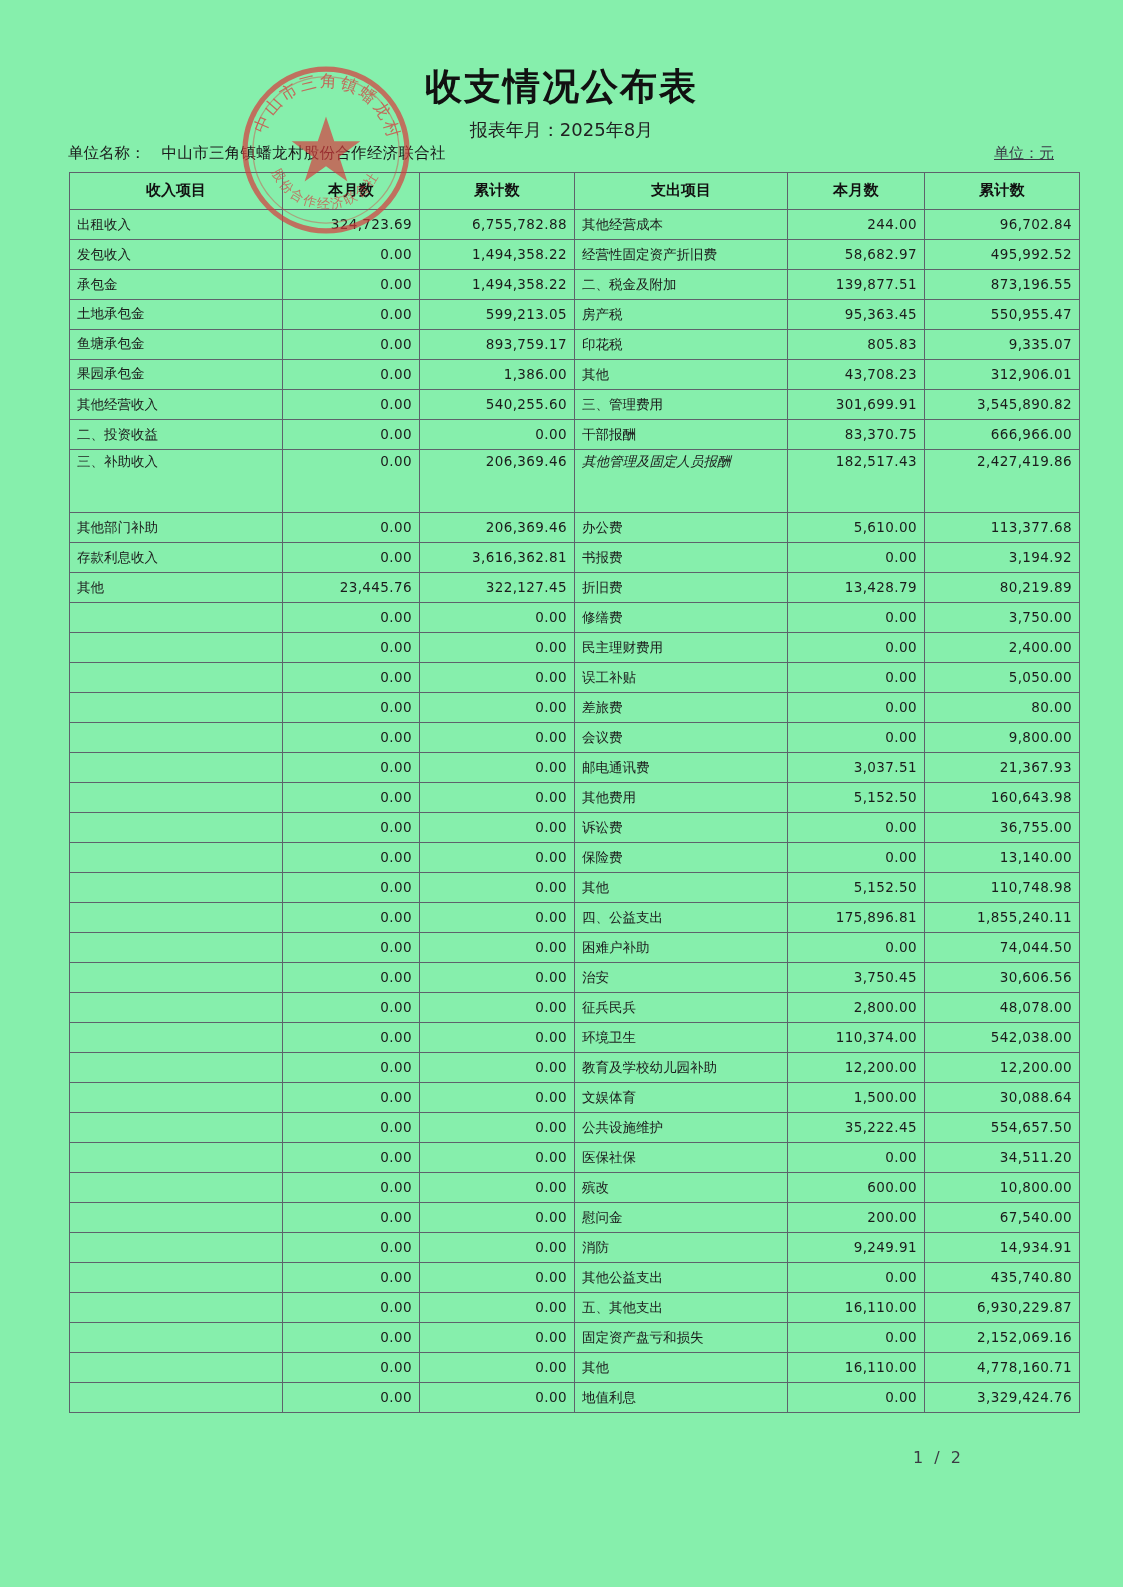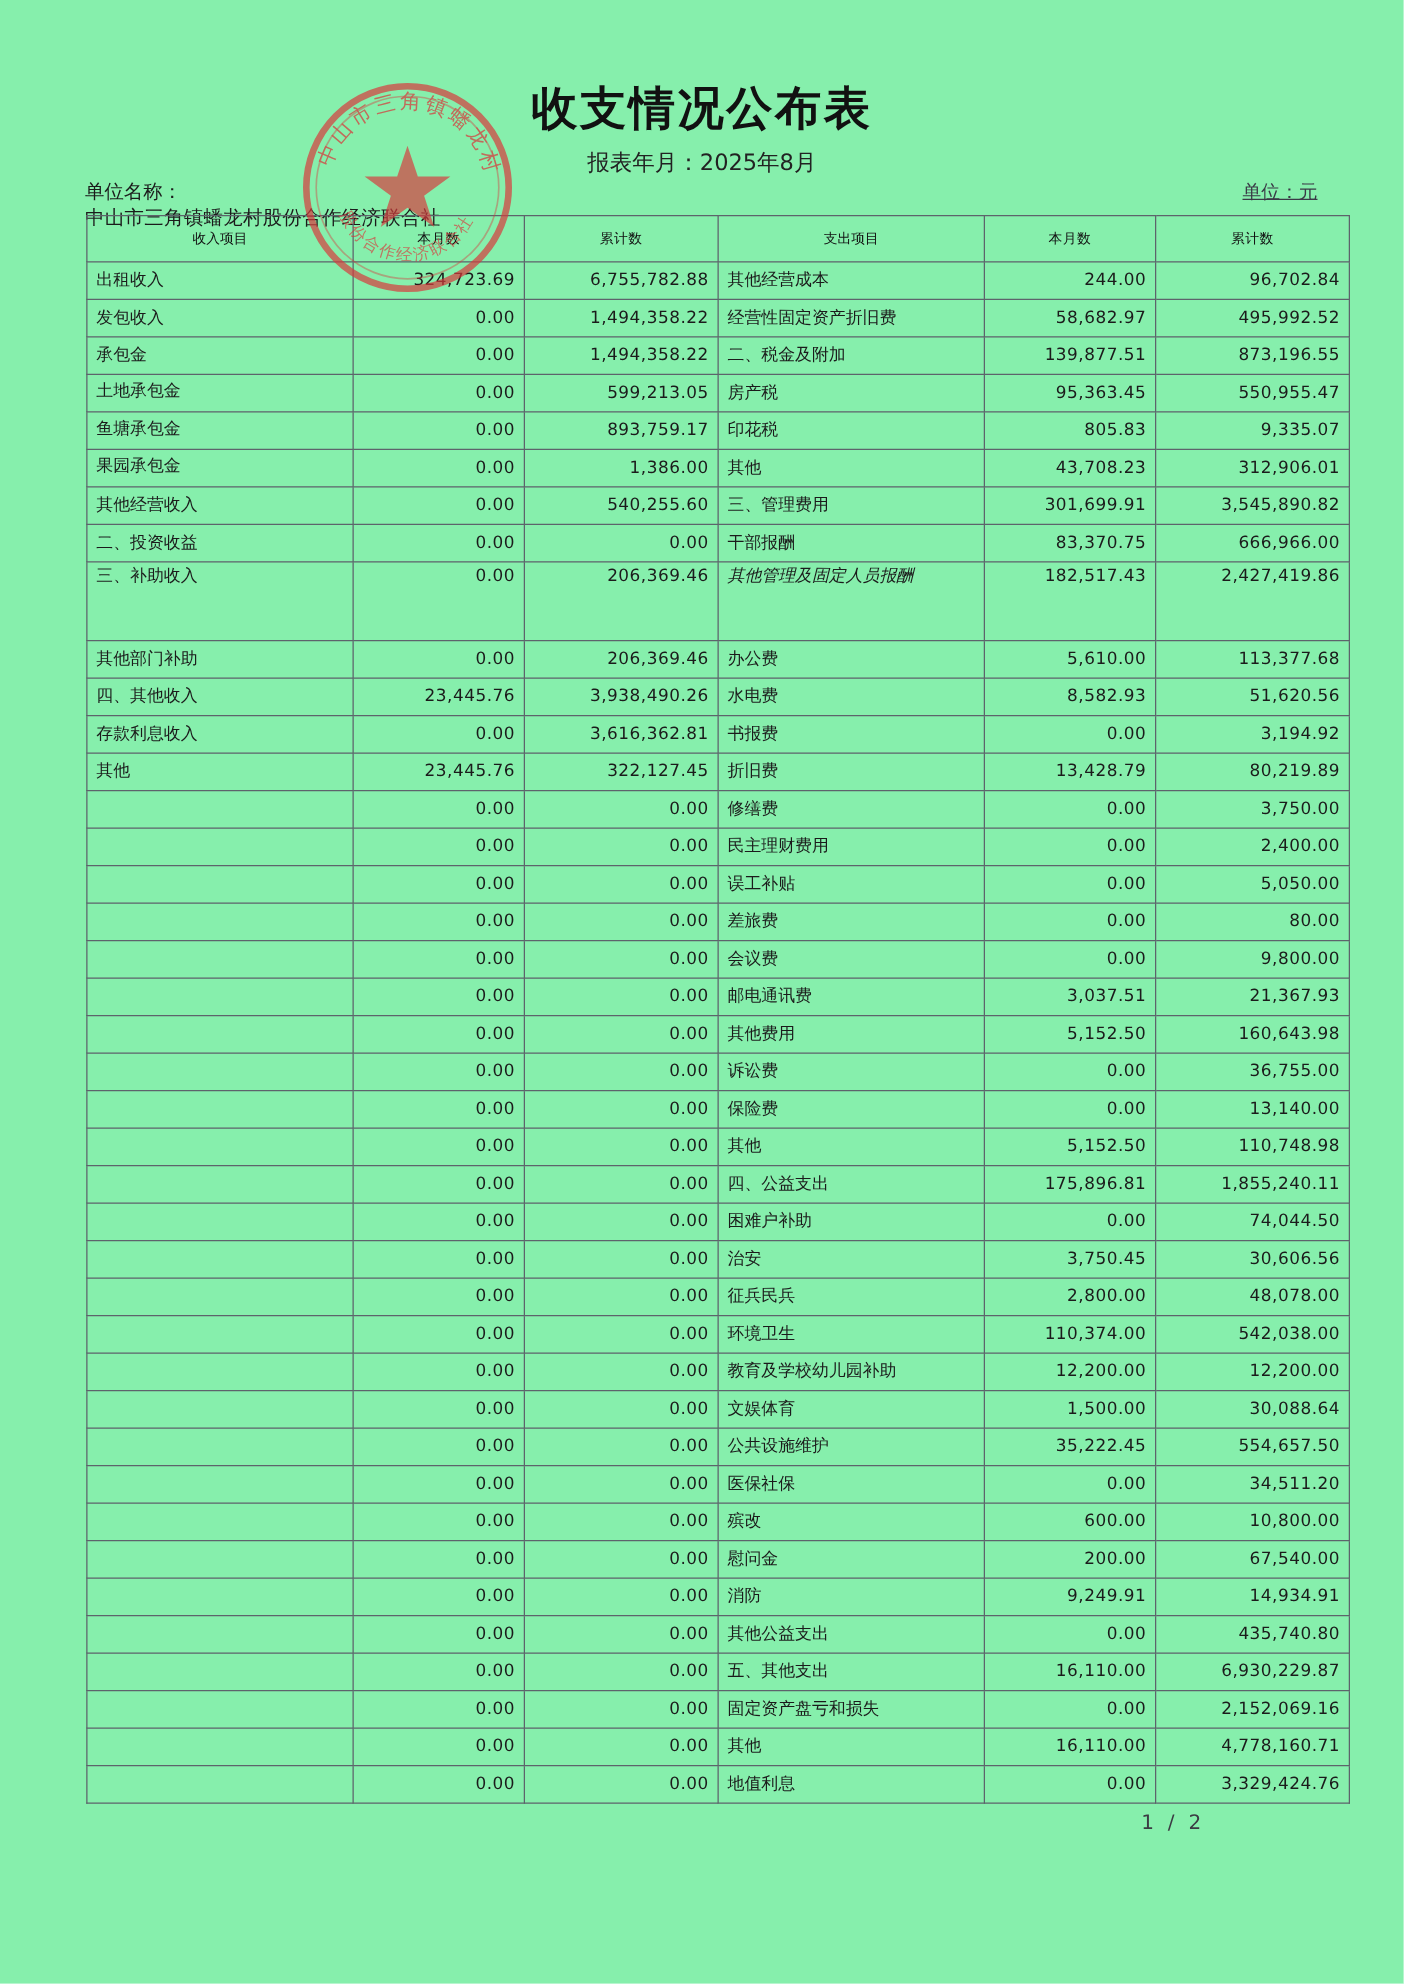--- a/index.html
+++ b/index.html
@@ -49,21 +49,21 @@
     position: absolute;
     top: 143px;
     left: 68px;
     width: 986px;
     display: flex;
     justify-content: space-between;
     align-items: baseline;
     font-size: 15.5px;
     color: #1b1b1b;
   }
-  .meta-left { display: flex; align-items: baseline; flex-direction: column; }
+  .meta-left { display: flex; align-items: baseline; }
   .meta-label { margin-right: 16px; }
   .meta-value { letter-spacing: 0.3px; }
   .meta-right { font-size: 15px; color: #3a3a46; text-decoration: underline; }
 
   
   .seal {
     position: absolute;
     left: 238px;
     top: 62px;
     width: 176px;
@@ -86,22 +86,22 @@
   .sheet th, .sheet td {
     border: 1px solid #5d636b;
     padding: 0 7px;
     height: 29px;
     line-height: 1.15;
     vertical-align: middle;
     background: transparent;
   }
   .sheet th {
     text-align: center;
-    font-weight: normal;
-    font-size: 11px;
+    font-weight: bold;
+    font-size: 15px;
     height: 36px;
     color: #111;
   }
   .c-item   { width: 198px; text-align: left; }
   .c-month  { width: 122px; text-align: right; font-size: 13.5px; letter-spacing: 0.4px; }
   .c-accum  { width: 140px; text-align: right; font-size: 13.5px; letter-spacing: 0.4px; }
 
   .lv0 { padding-left: 4px; }
   .lv1 { padding-left: 26px; }
   .lv2 { padding-left: 42px; }
@@ -244,28 +244,20 @@
         </tr>
         <tr>
           <td class="c-item lv1">其他部门补助</td>
           <td class="c-month num">0.00</td>
           <td class="c-accum num">206,369.46</td>
           <td class="c-item lv1">办公费</td>
           <td class="c-month num">5,610.00</td>
           <td class="c-accum num">113,377.68</td>
         </tr>
         <tr>
-          <td class="c-item lv0">四、其他收入</td>
-          <td class="c-month num">23,445.76</td>
-          <td class="c-accum num">3,938,490.26</td>
-          <td class="c-item lv1">水电费</td>
-          <td class="c-month num">8,582.93</td>
-          <td class="c-accum num">51,620.56</td>
-        </tr>
-        <tr>
           <td class="c-item lv1">存款利息收入</td>
           <td class="c-month num">0.00</td>
           <td class="c-accum num">3,616,362.81</td>
           <td class="c-item lv1">书报费</td>
           <td class="c-month num">0.00</td>
           <td class="c-accum num">3,194.92</td>
         </tr>
         <tr>
           <td class="c-item lv1">其他</td>
           <td class="c-month num">23,445.76</td>

